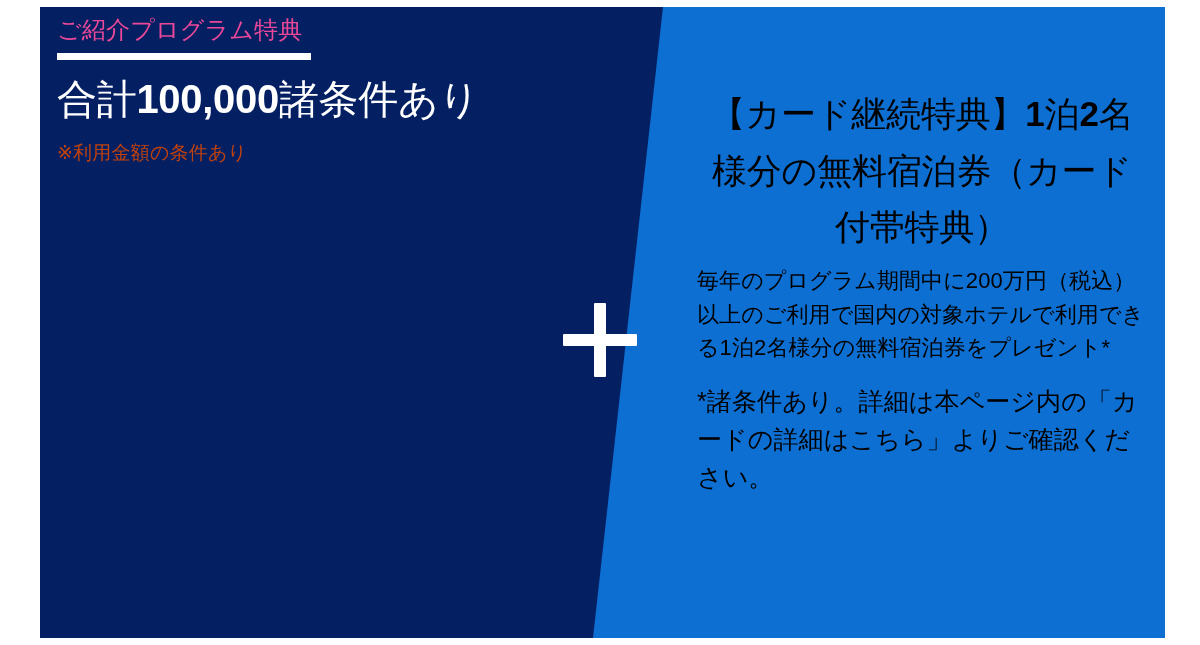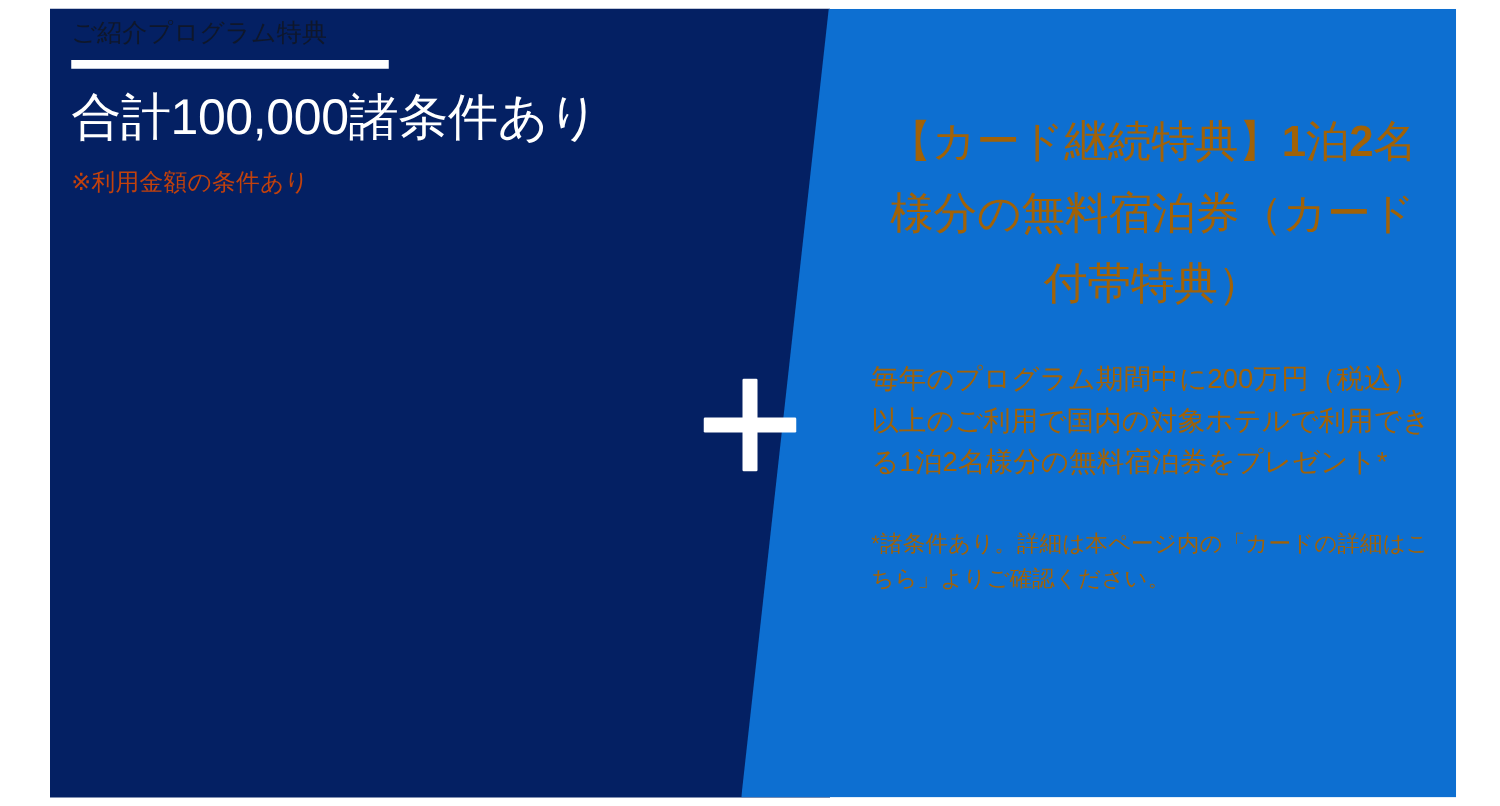--- a/index.html
+++ b/index.html
@@ -45,22 +45,22 @@
   
   .left-content {
     position: absolute;
     left: 57px;
     top: 14px;
     width: 500px;
     z-index: 3;
   }
 
   .eyebrow {
-    color: #0f172a;
-    font-size: 20px;
+    color: #ec4899;
+    font-size: 24px;
     line-height: 1.35;
     letter-spacing: 0.2px;
     white-space: nowrap;
   }
 
   .rule {
     margin-top: 7px;
     width: 254px;
     height: 7px;
     background: #ffffff;
@@ -68,21 +68,21 @@
 
   .headline {
     margin-top: 16px;
     color: #ffffff;
     font-size: 40px;
     line-height: 1.18;
     letter-spacing: -0.3px;
     white-space: nowrap;
   }
   .headline .amt {
-    font-weight: 400;
+    font-weight: 700;
   }
 
   .note {
     margin-top: 16px;
     color: #c2410c;
     font-size: 19px;
     line-height: 1.4;
     letter-spacing: 0.2px;
     white-space: nowrap;
   }
@@ -114,45 +114,45 @@
     height: 74px;
   }
 
   
   .right-content {
     position: absolute;
     left: 697px;
     top: 86px;
     width: 450px;
     z-index: 3;
-    color: #a16207;
+    color: #000000;
   }
 
   .sub-headline {
     font-size: 35px;
     line-height: 1.62;
     letter-spacing: -0.2px;
     text-align: center;
     font-weight: 400;
   }
   .sub-headline b {
     font-weight: 700;
   }
 
   .body-copy {
-    margin-top: 30px;
+    margin-top: 8px;
     font-size: 22px;
     line-height: 1.52;
     letter-spacing: 0.1px;
     text-align: left;
   }
 
   .footnote {
-    margin-top: 36px;
-    font-size: 18px;
+    margin-top: 18px;
+    font-size: 25px;
     line-height: 1.52;
     letter-spacing: 0.1px;
     text-align: left;
   }
 </style>
 </head>
 <body style="background: rgb(255, 255, 255);">
 
 <div class="banner">
 

